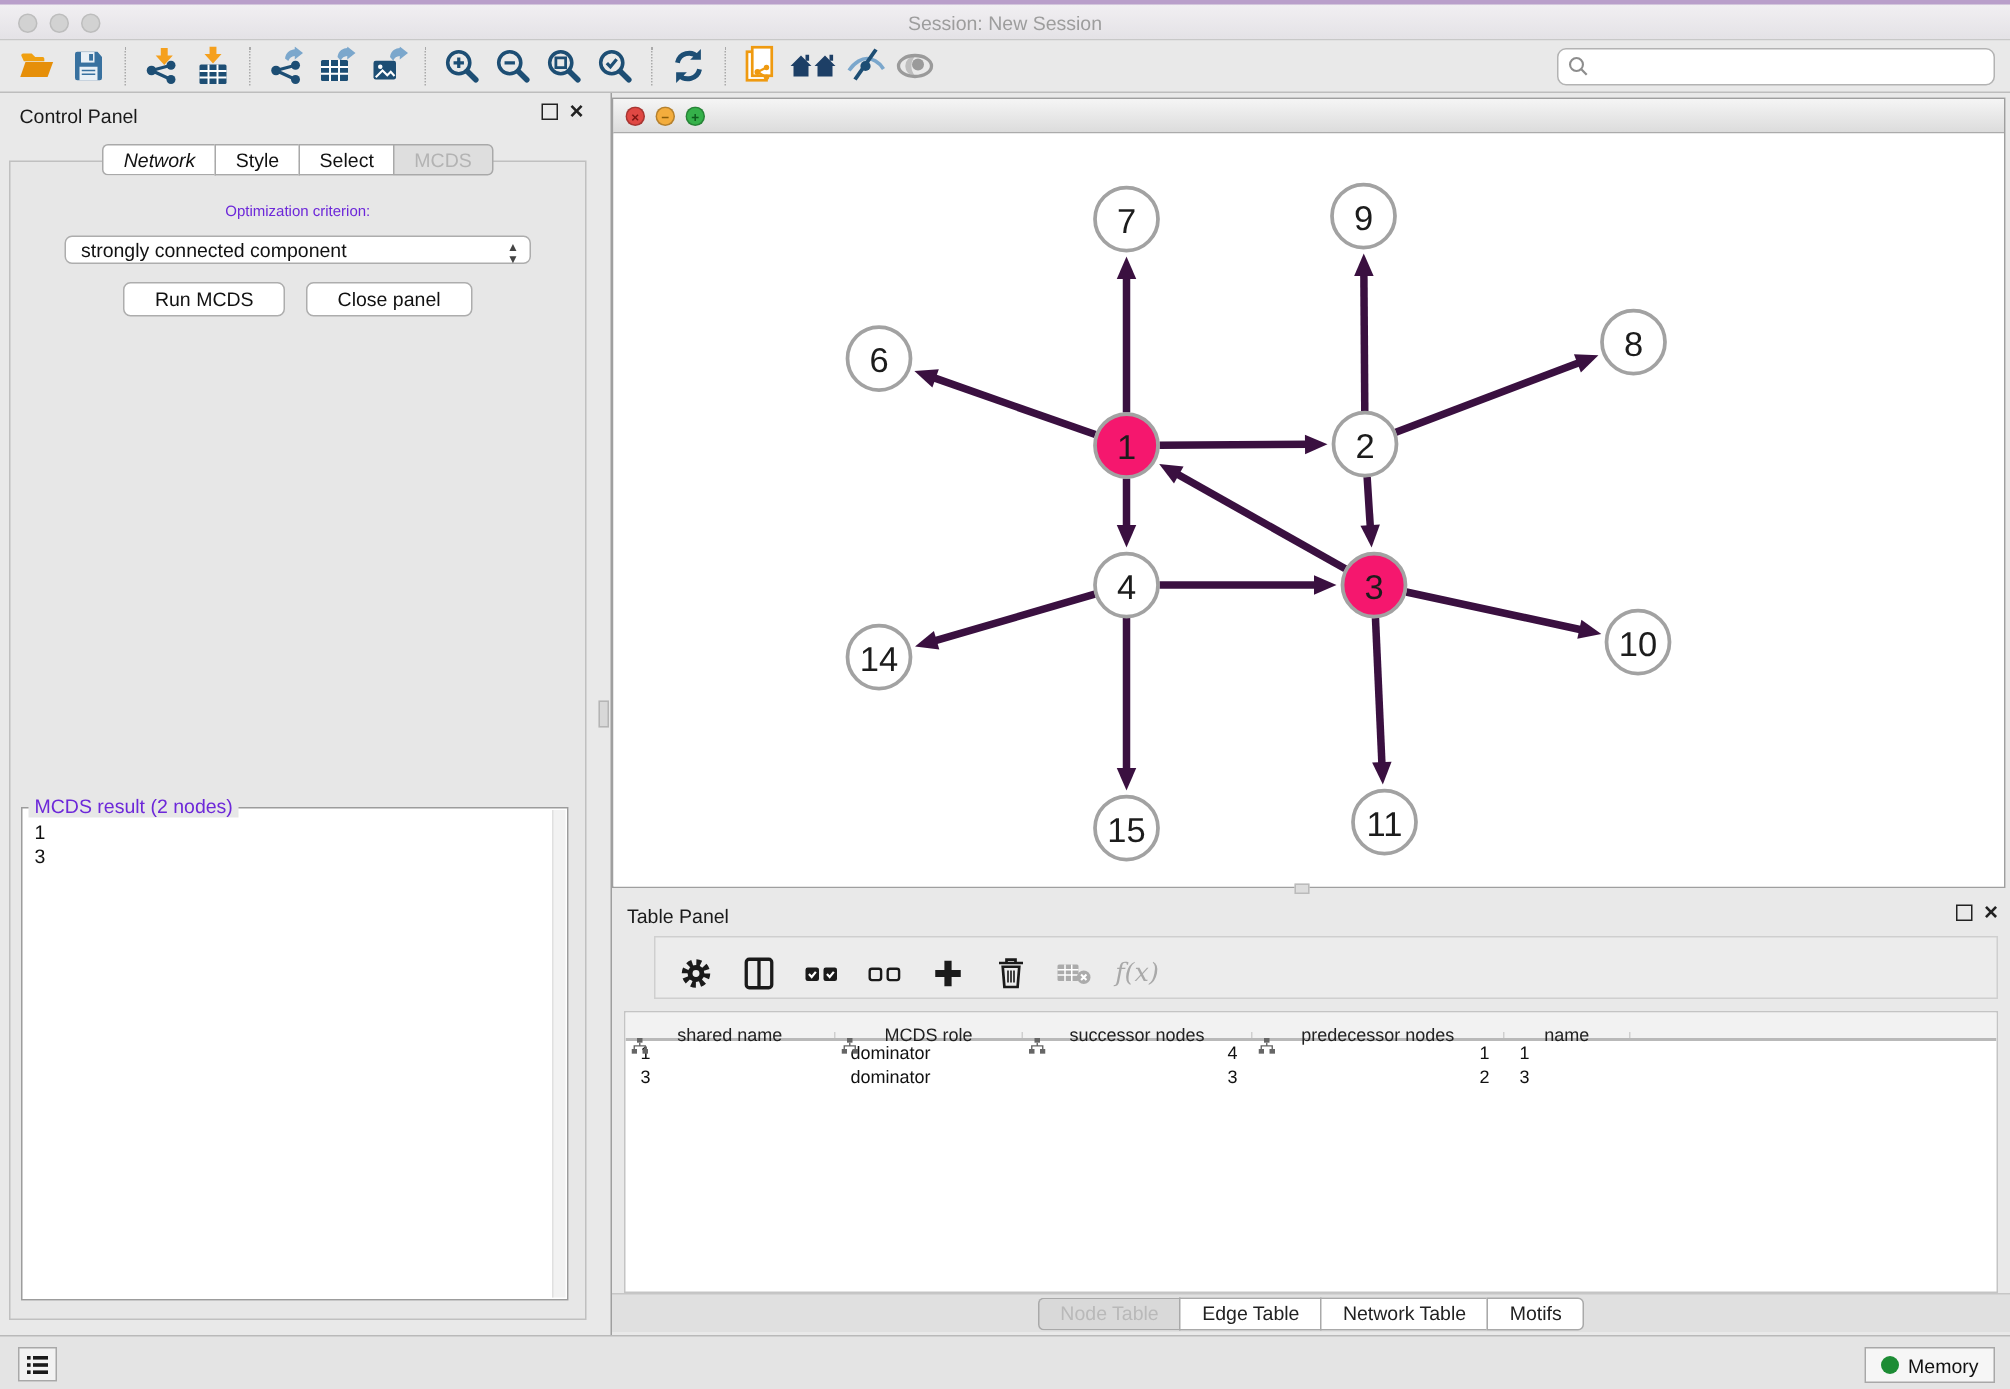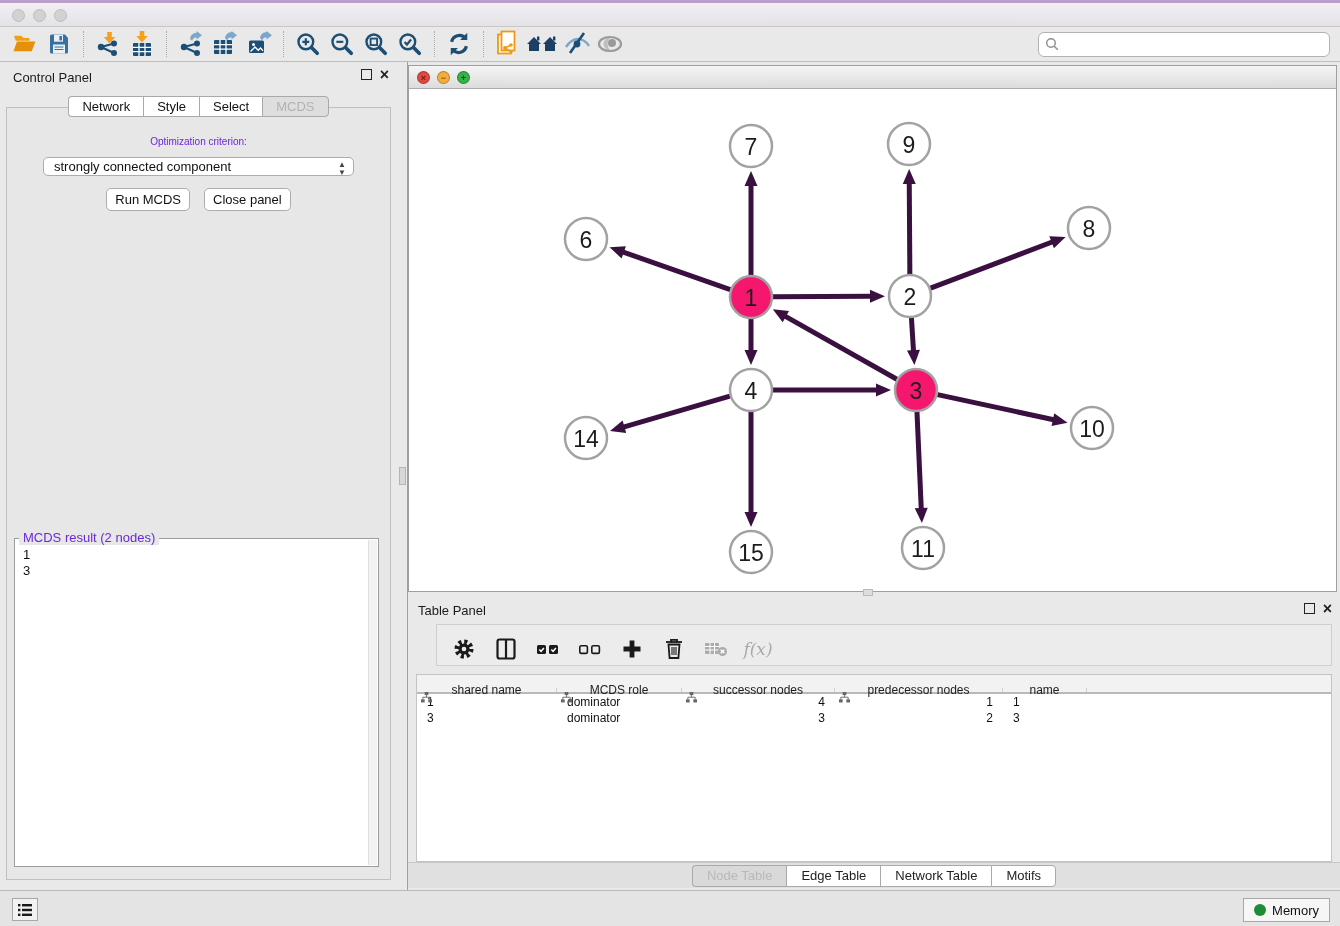--- a/index.html
+++ b/index.html
@@ -26,30 +26,30 @@
 
   
   .control-panel { position:absolute; left:0; top:62px; width:397px; height:828px; background:#e9e9e9; }
   .cp-header { position:relative; height:30px; }
   .cp-header .cp-title { position:absolute; left:13px; top:8px; font-size:13px; color:#1a1a1a; }
   .panel-btns { position:absolute; right:8px; top:7px; display:flex; gap:8px; align-items:center; }
   .float-btn { width:11px; height:11px; border:1.5px solid #222; background:transparent; display:inline-block; }
   .close-btn { font-size:16px; font-weight:bold; color:#222; line-height:11px; background:none; border:none; }
   .cp-tabs { position:relative; display:flex; justify-content:center; z-index:2; margin-top:4px; }
   .tab { height:21px; padding:0 13px; font-size:13px; background:#fff; border:1px solid #a9a9a9; border-right:none; color:#111; }
-  .tab:first-child { border-radius:4px 0 0 4px; }
+  .tab:first-child { border-radius:4px 0 0 4px;font-style:italic; }
   .tab:last-child { border-radius:0 4px 4px 0; border-right:1px solid #a9a9a9; }
   .tab.active { background:#dedede; color:#b3b3b3; }
   .cp-body { position:absolute; left:6px; right:6px; top:45px; bottom:10px; border:1px solid #c0c0c0; background:#e7e7e7; }
   .opt-label { text-align:center; margin-top:28px; font-size:10px; color:#6d28d9; }
   .criterion { position:relative; margin:10px 36px 0 36px; height:19px; background:#fff; border:1px solid #adadad;
     border-radius:5px; font-size:13px; color:#111; display:flex; align-items:center; padding-left:10px; }
   .criterion .updown { position:absolute; right:7px; top:3px; font-size:8px; line-height:8px; color:#444; text-align:center; }
   .cp-buttons { display:flex; justify-content:center; gap:14px; margin-top:12px; }
-  .cp-buttons button { height:23px; padding:0 8px; background:#fff; border:1px solid #adadad; border-radius:5px; font-size:13px; color:#111; }
+  .cp-buttons button { height:23px; padding:0 20px; background:#fff; border:1px solid #adadad; border-radius:5px; font-size:13px; color:#111; }
   .mcds-result { position:absolute; left:7px; right:11px; top:430px; bottom:12px; border:1px solid #9c9c9c; background:#fff; }
   .mcds-legend { position:absolute; left:4px; top:-9px; background:#e7e7e7; padding:0 4px; font-size:13px; color:#6d28d9; }
   .mcds-lines { padding:8px 0 0 8px; font-size:13px; color:#111; line-height:16px; }
   .mcds-scroll { position:absolute; right:1px; top:1px; bottom:1px; width:9px; background:#f2f2f2; border-left:1px solid #e0e0e0; }
 
   
   .v-divider { position:absolute; left:397px; top:62px; width:11px; height:828px; background:#e9e9e9; border-right:1px solid #9f9f9f; }
   .v-grip { position:absolute; left:2px; top:405px; width:7px; height:18px; background:#d8d8d8; border:1px solid #b5b5b5; }
 
   
@@ -102,20 +102,21 @@
 <body>
 
 <div class="app">
 
   <div class="titlebar">
     <div class="traffic-inactive">
       <span></span>
       <span></span>
       <span></span>
     </div>
+    <div class="title">Session: New Session</div>
   </div>
 
   <div class="toolbar">
     <button class="tb" title="Open">
       <svg width="26" height="24" viewBox="0 0 24 22">
         <path d="M2 4.5a1.2 1.2 0 011.2-1.2h5.2l2.2 2.2h4.6a1 1 0 011 1v1.6H3.6z" fill="#f0a011"></path>
         <path d="M4.6 8.6h17l-3.4 9.2H1.4z" fill="#e68f09"></path>
       </svg>
     </button>
     <button class="tb" title="Save">

